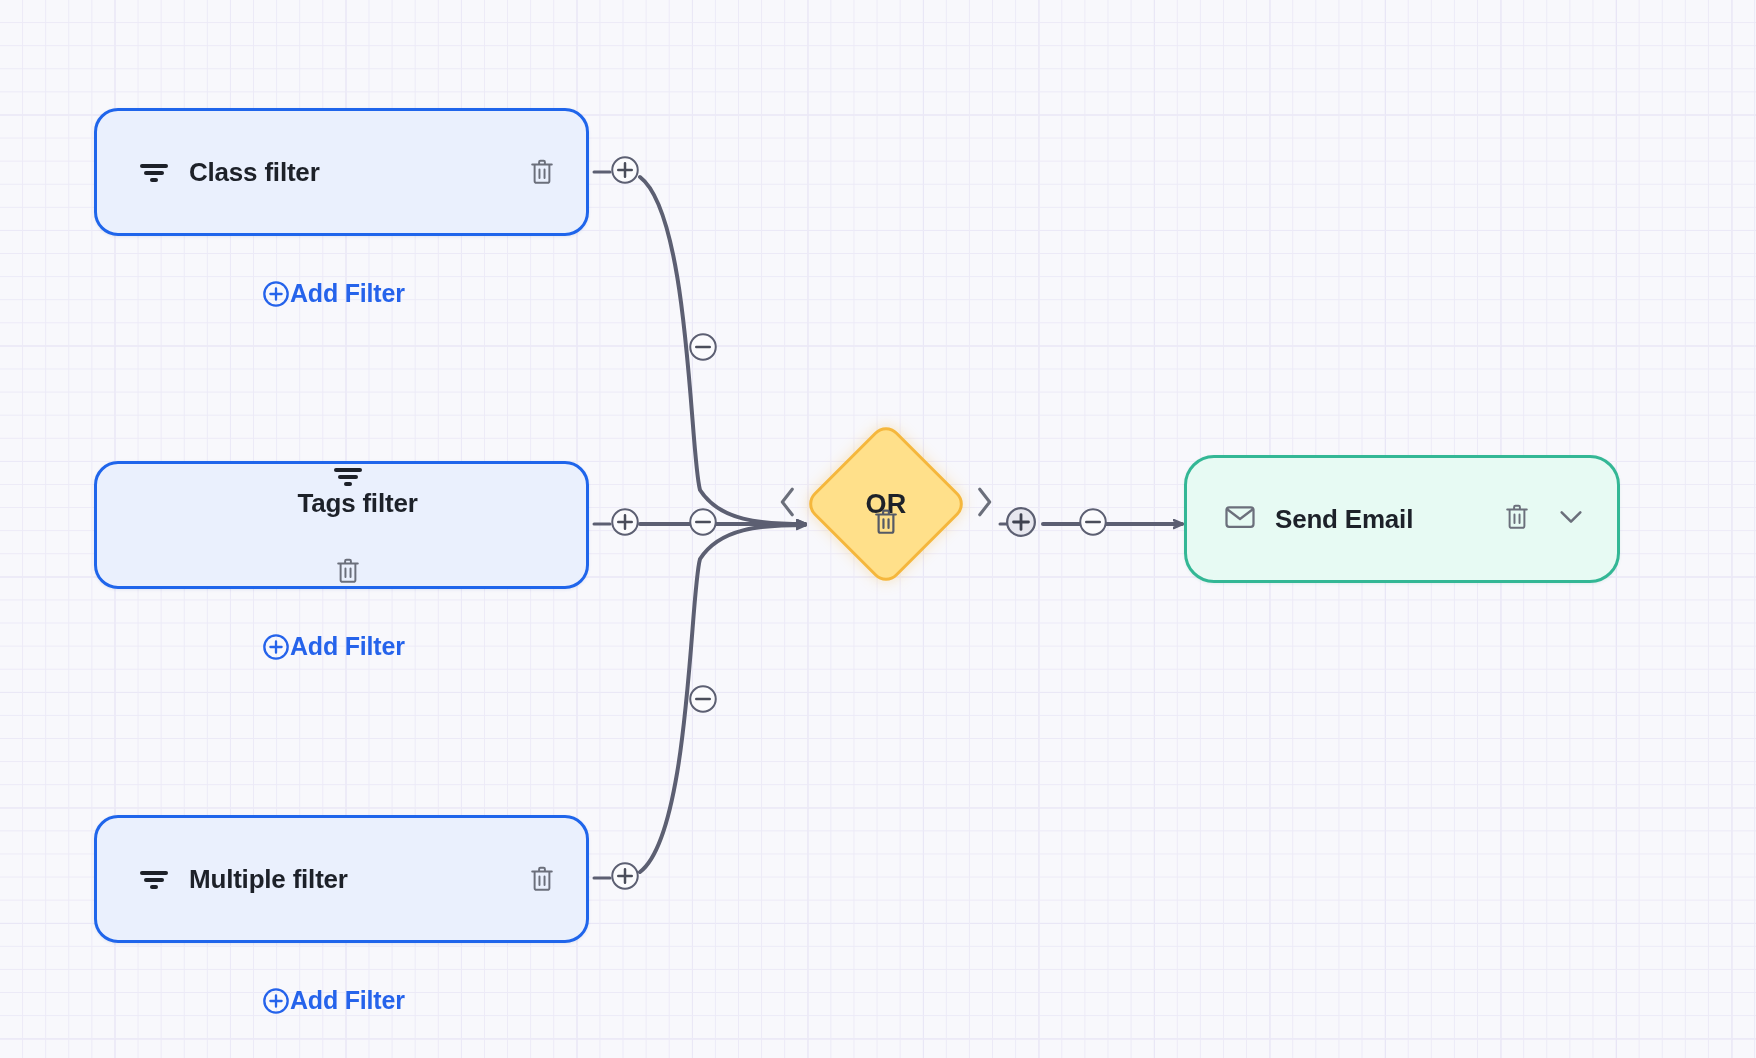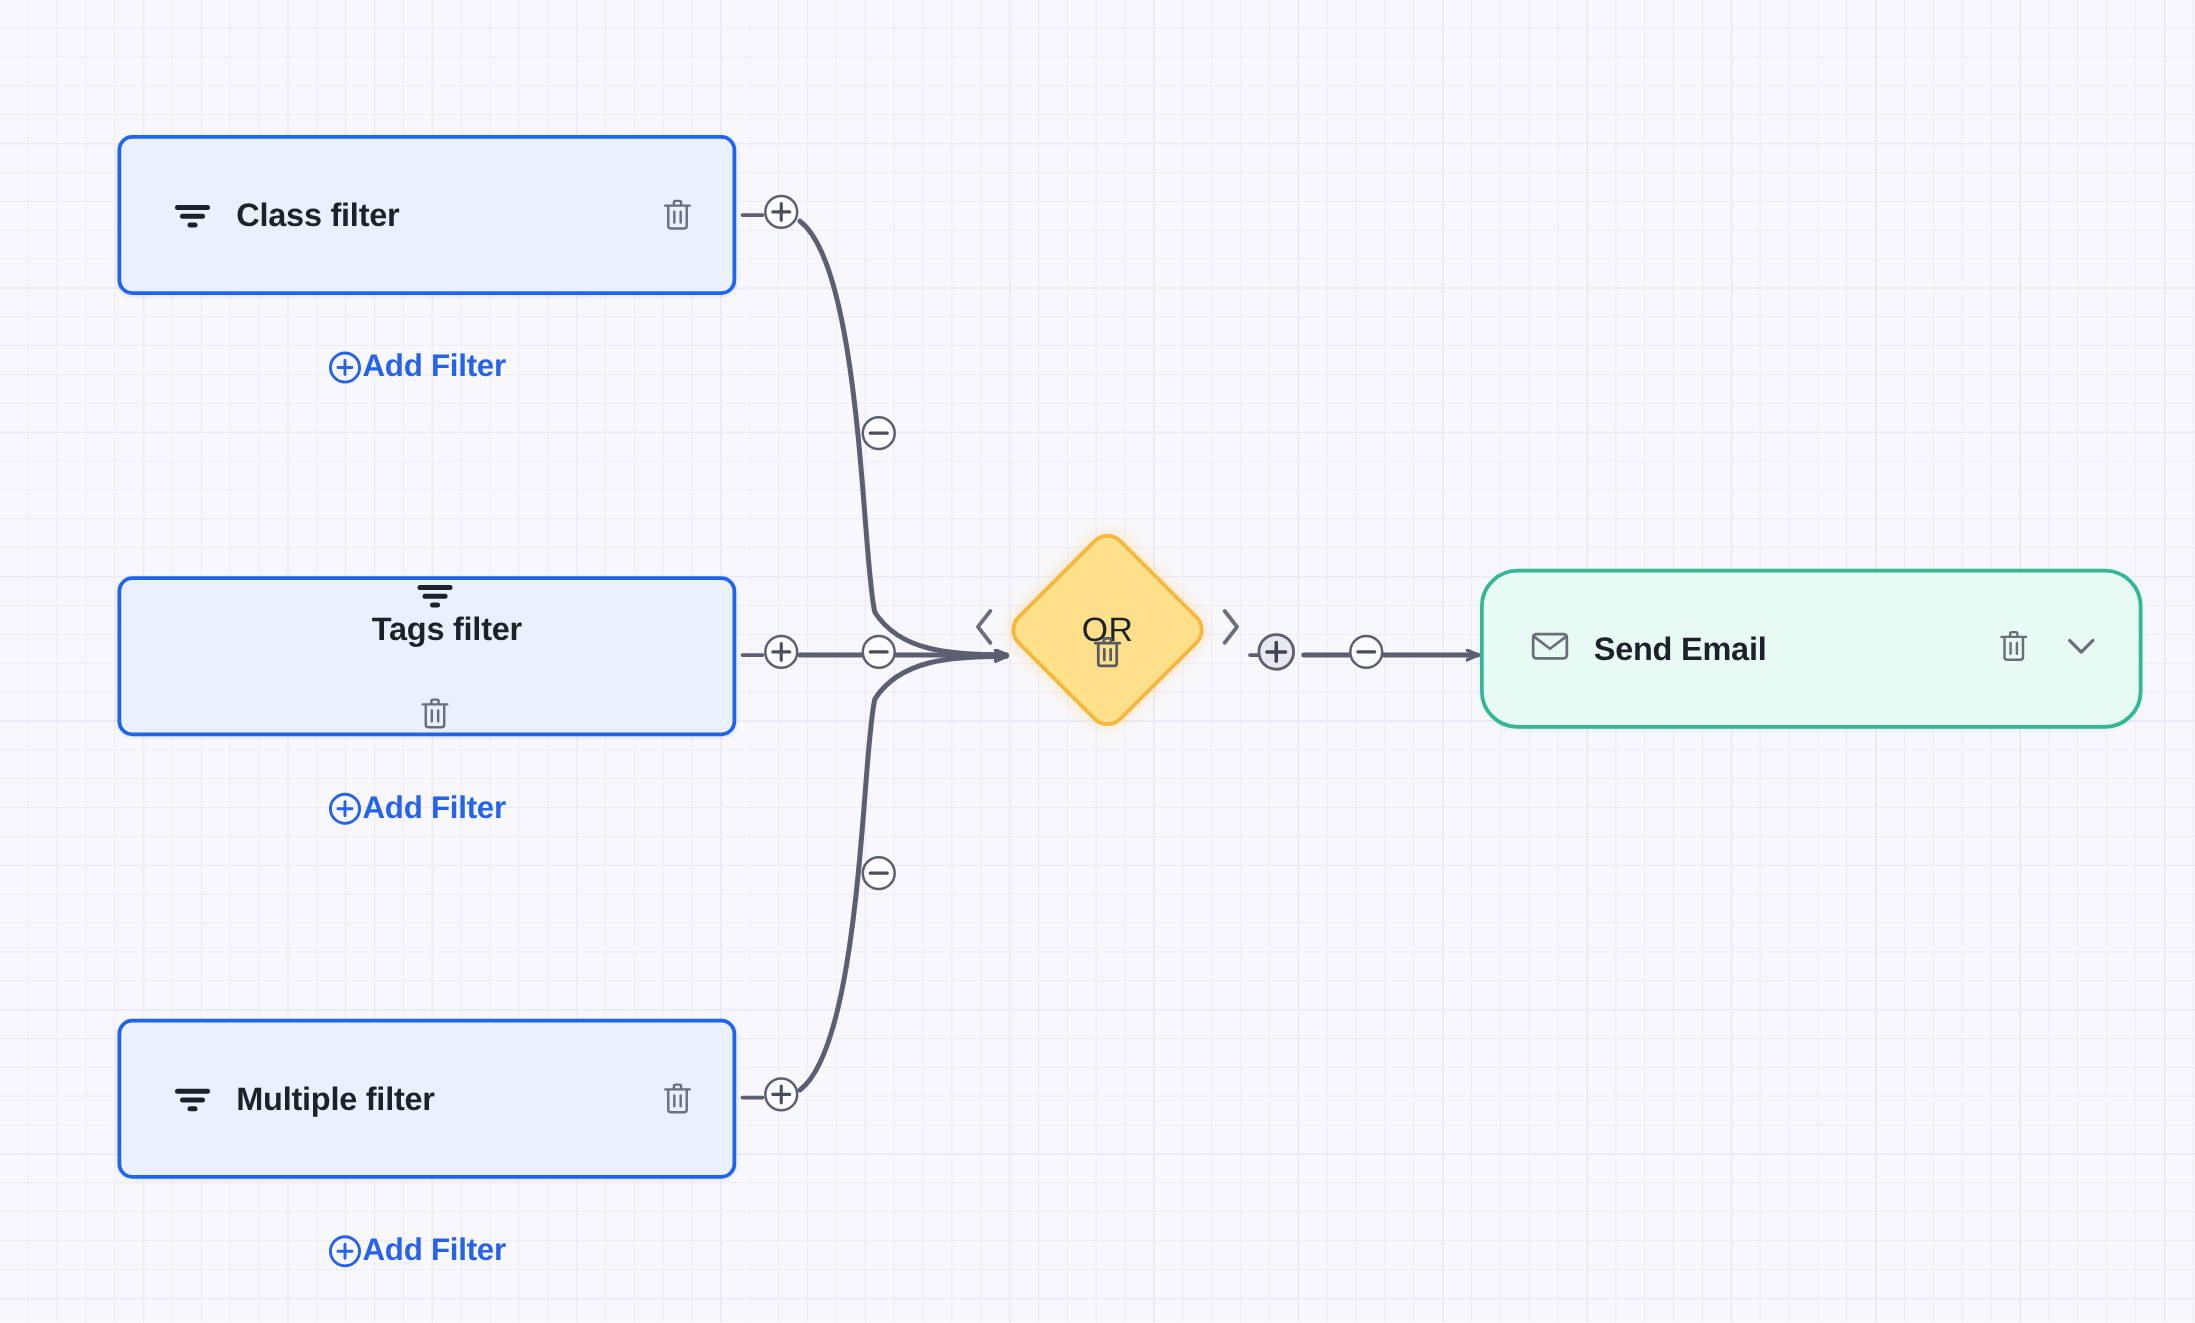--- a/index.html
+++ b/index.html
@@ -37,21 +37,21 @@
     height: 1058px;
     pointer-events: none;
   }
 
   
   .filter-node {
     position: absolute;
     width: 495px;
     height: 128px;
     border: 3px solid #1f65eb;
-    border-radius: 12px;
+    border-radius: 24px;
     background: #eaf0fd;
     display: flex;
     align-items: center;
     padding: 0 30px 0 42px;
     box-shadow: 0 1px 3px rgba(30,70,160,0.10);
   }
   .filter-node .node-label {
     font-size: 26px;
     font-weight: 600;
     color: #1d2129;
@@ -97,21 +97,21 @@
   }
   #or-node .diamond-inner {
     position: absolute;
     inset: 0;
     display: flex;
     align-items: center;
     justify-content: center;
   }
   #or-node .or-text {
     font-size: 27px;
-    font-weight: 400;
+    font-weight: 700;
     color: #1d2129;
     letter-spacing: 0.3px;
   }
   .chev {
     position: absolute;
     top: 50%;
     transform: translateY(-50%);
     cursor: pointer;
     display: block;
   }
@@ -123,21 +123,21 @@
     transform: translateX(-50%);
     top: 62px;
     cursor: pointer;
   }
 
   
   #send-email-node {
     position: absolute;
     left: 1184px;
     top: 455px;
-    width: 530px;
+    width: 436px;
     height: 128px;
     border: 3px solid #33b795;
     border-radius: 30px;
     background: #e7faf3;
     display: flex;
     align-items: center;
     padding: 0 32px 0 38px;
     box-shadow: 0 1px 3px rgba(40,150,120,0.10);
   }
   #send-email-node .node-label {

